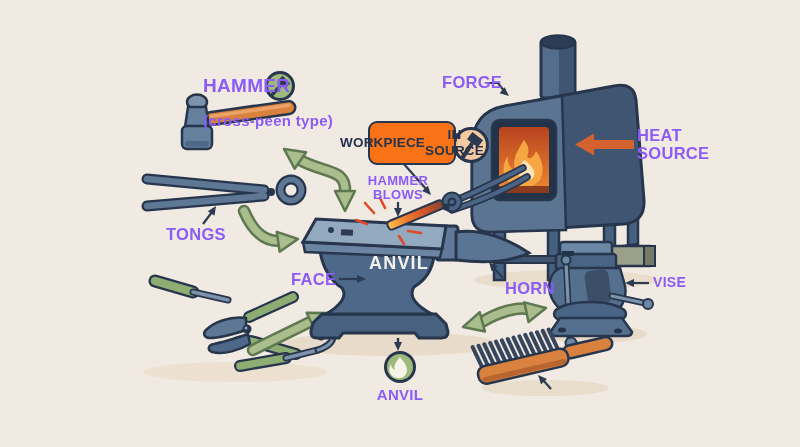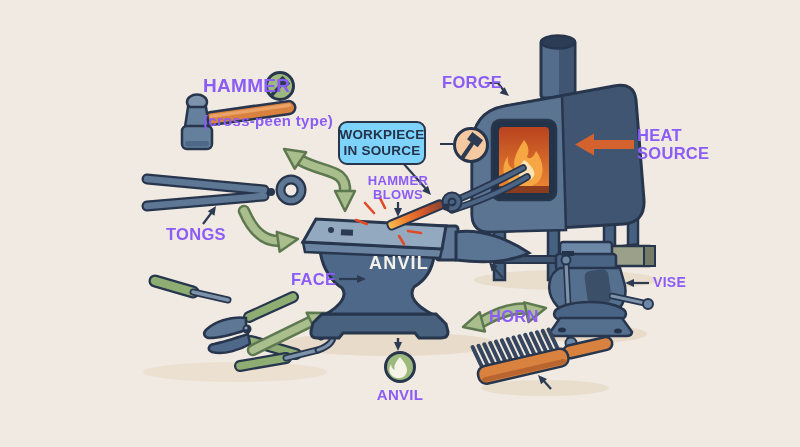--- a/index.html
+++ b/index.html
@@ -9,23 +9,23 @@
     font-family:"Liberation Sans", sans-serif;
     color:#25334a;
   }
   #art{position:absolute;left:0;top:0;}
   .lbl{
     position:absolute;font-weight:bold;color:#8b5cf6;
     letter-spacing:.3px;line-height:1.05;white-space:nowrap;
   }
   .lbl .sub{display:block;font-weight:bold;}
   .box-label{
-    position:absolute;left:338px;top:121px;width:84px;height:40px;
-    background:#7dd3fc;border:2.5px solid #27364d;border-radius:9px;
-    display:flex;flex-direction:column;align-items:center;justify-content:center;
+    position:absolute;left:368px;top:121px;width:84px;height:40px;
+    background:#f97316;border:2.5px solid #27364d;border-radius:9px;
+    display:flex;flex-direction:row;align-items:center;justify-content:center;
     font-weight:bold;font-size:13.5px;line-height:1.15;text-align:center;
     letter-spacing:.2px;
   }
   .center{text-align:center;}
   .white{color:#f3f1ea;letter-spacing:1.2px;}
 </style>
 </head>
 <body>
 
 <div id="stage">
@@ -263,20 +263,20 @@
 
 <div class="lbl center" style="left:358px;top:174px;width:80px;font-size:13px;line-height:1.1;">
   <span>HAMMER</span>
   <span class="sub">BLOWS</span>
 </div>
 
 <div class="lbl" style="left:291px;top:271px;font-size:16.5px;">FACE</div>
 
 <div class="lbl center white" style="left:368px;top:254px;width:62px;font-size:18px;">ANVIL</div>
 
-<div class="lbl" style="left:489px;top:280px;font-size:16.5px;margin-top:28px;">HORN</div>
+<div class="lbl" style="left:505px;top:280px;font-size:16.5px;">HORN</div>
 
 <div class="lbl" style="left:653px;top:275px;font-size:14px;">VISE</div>
 
 
 <div class="lbl center" style="left:370px;top:387px;width:60px;font-size:15px;">ANVIL</div>
 
 </div>
 
 </body></html>

